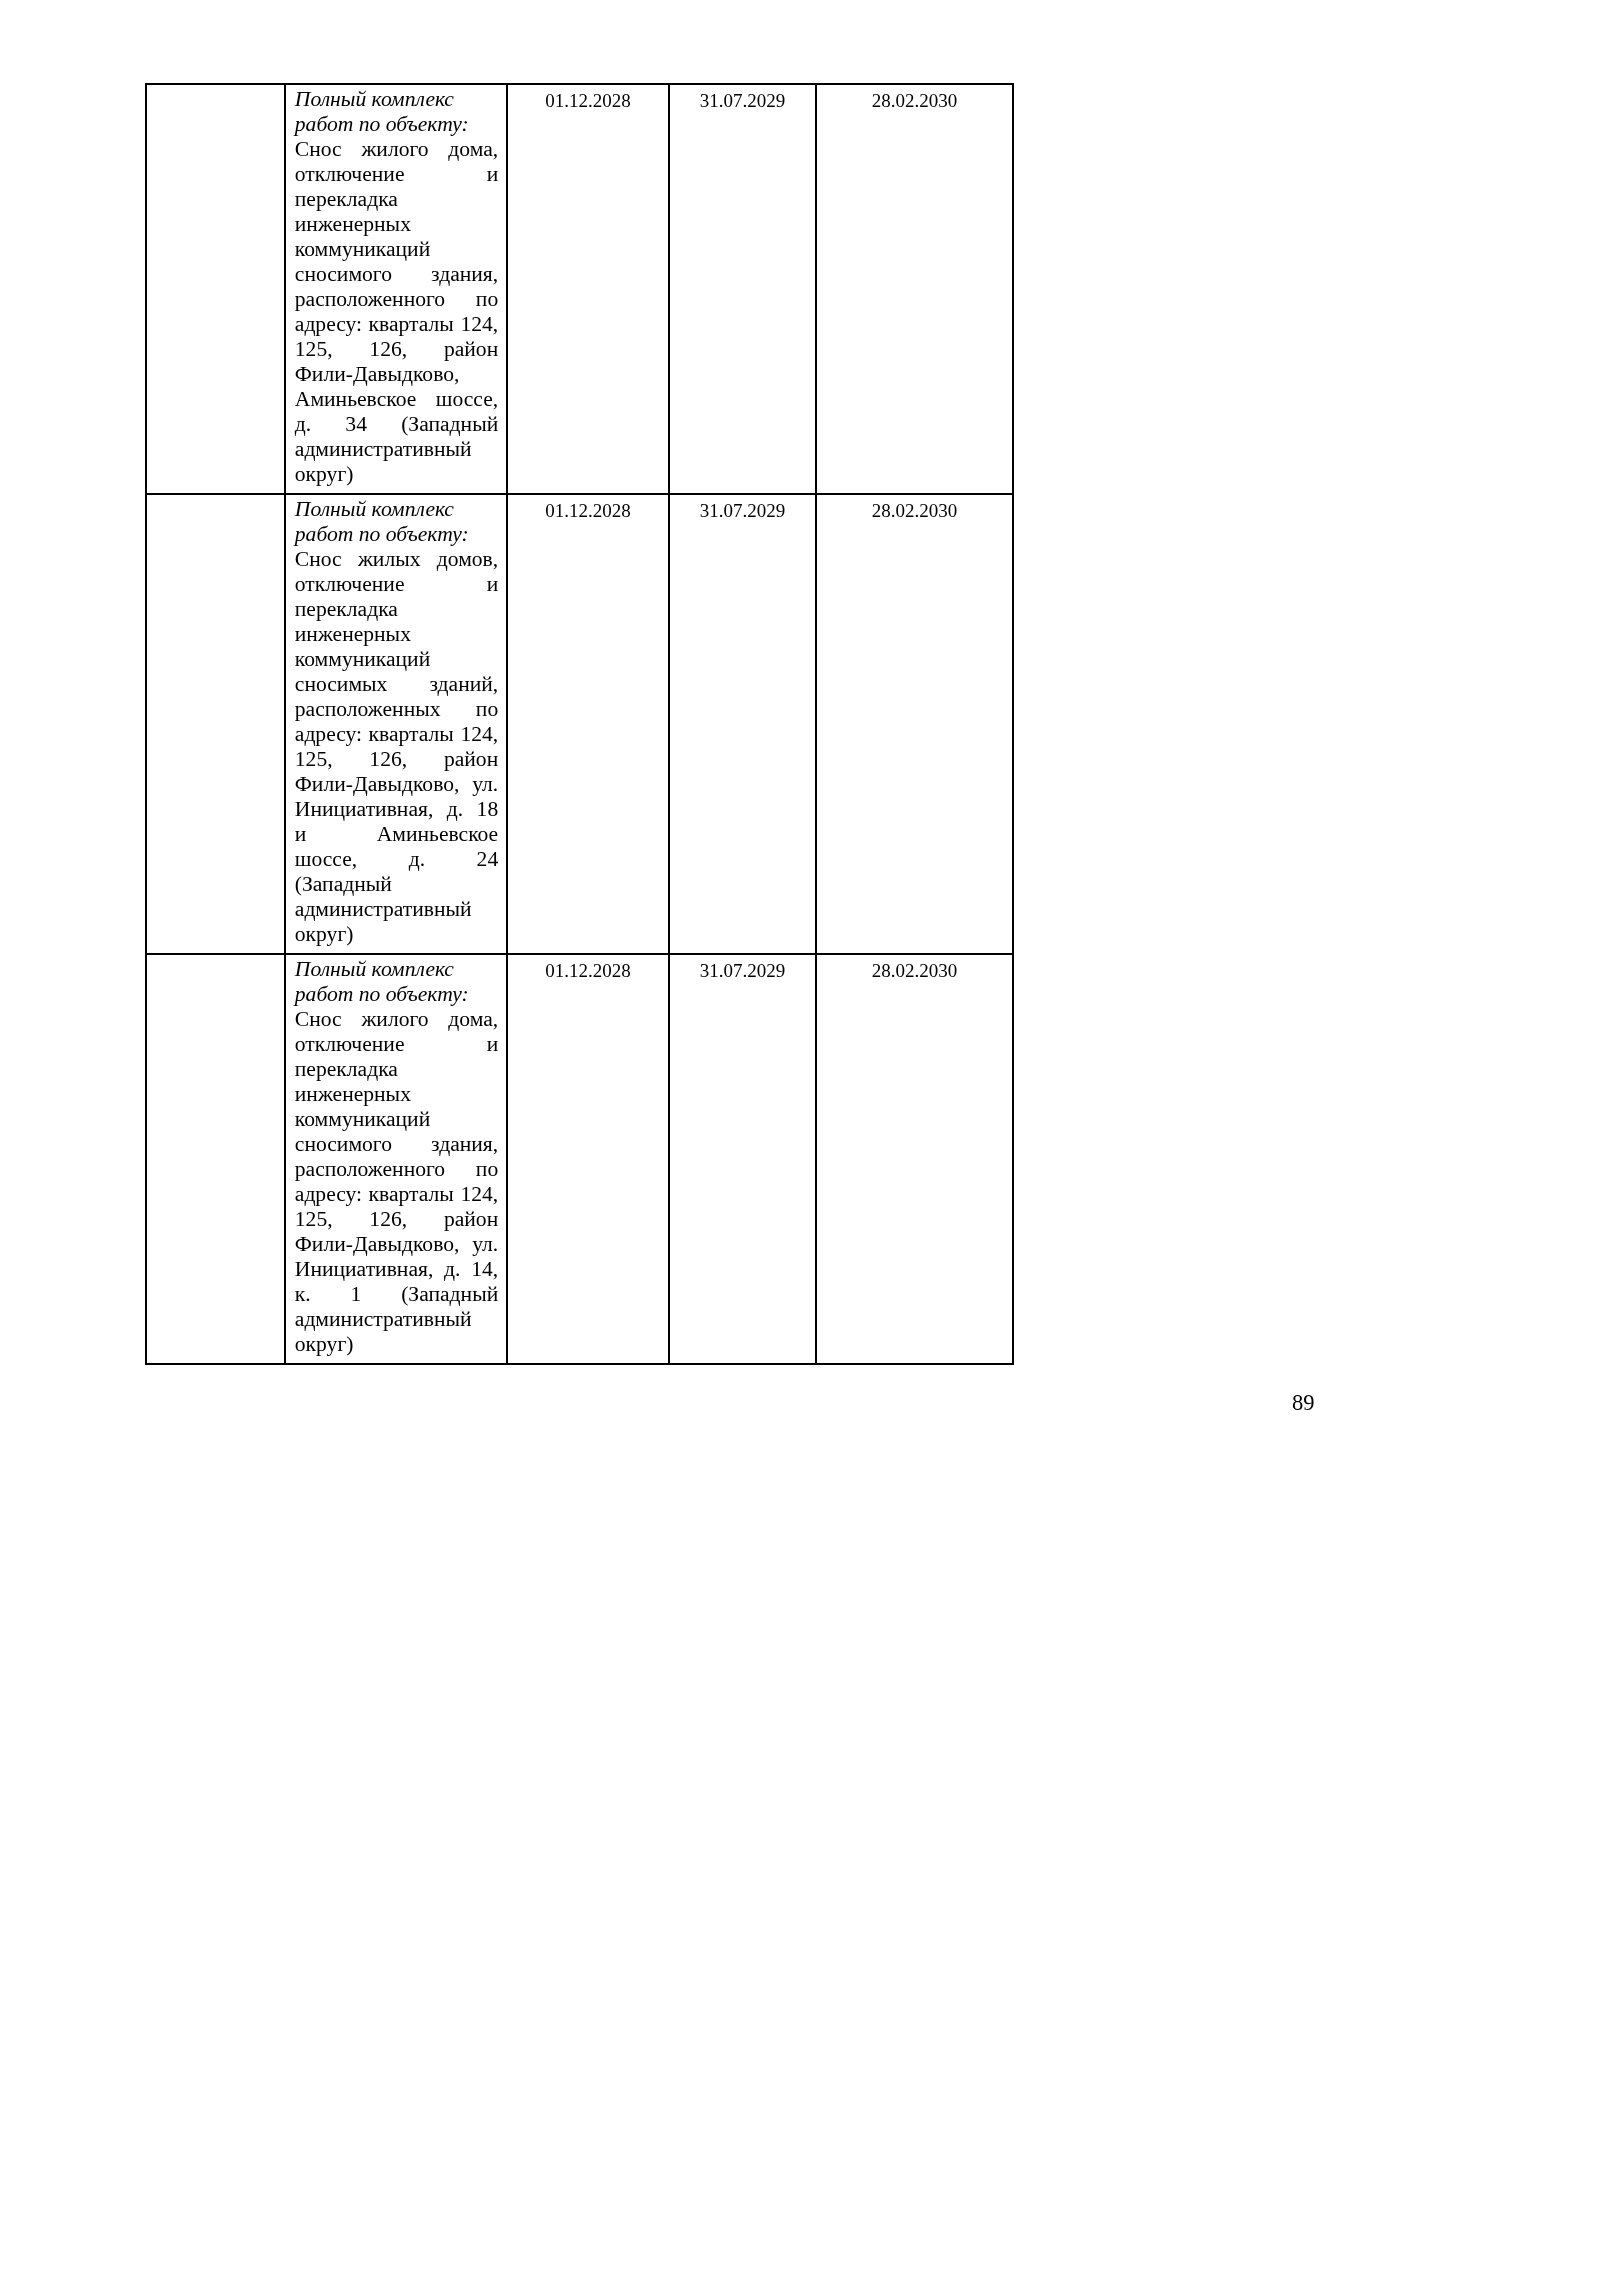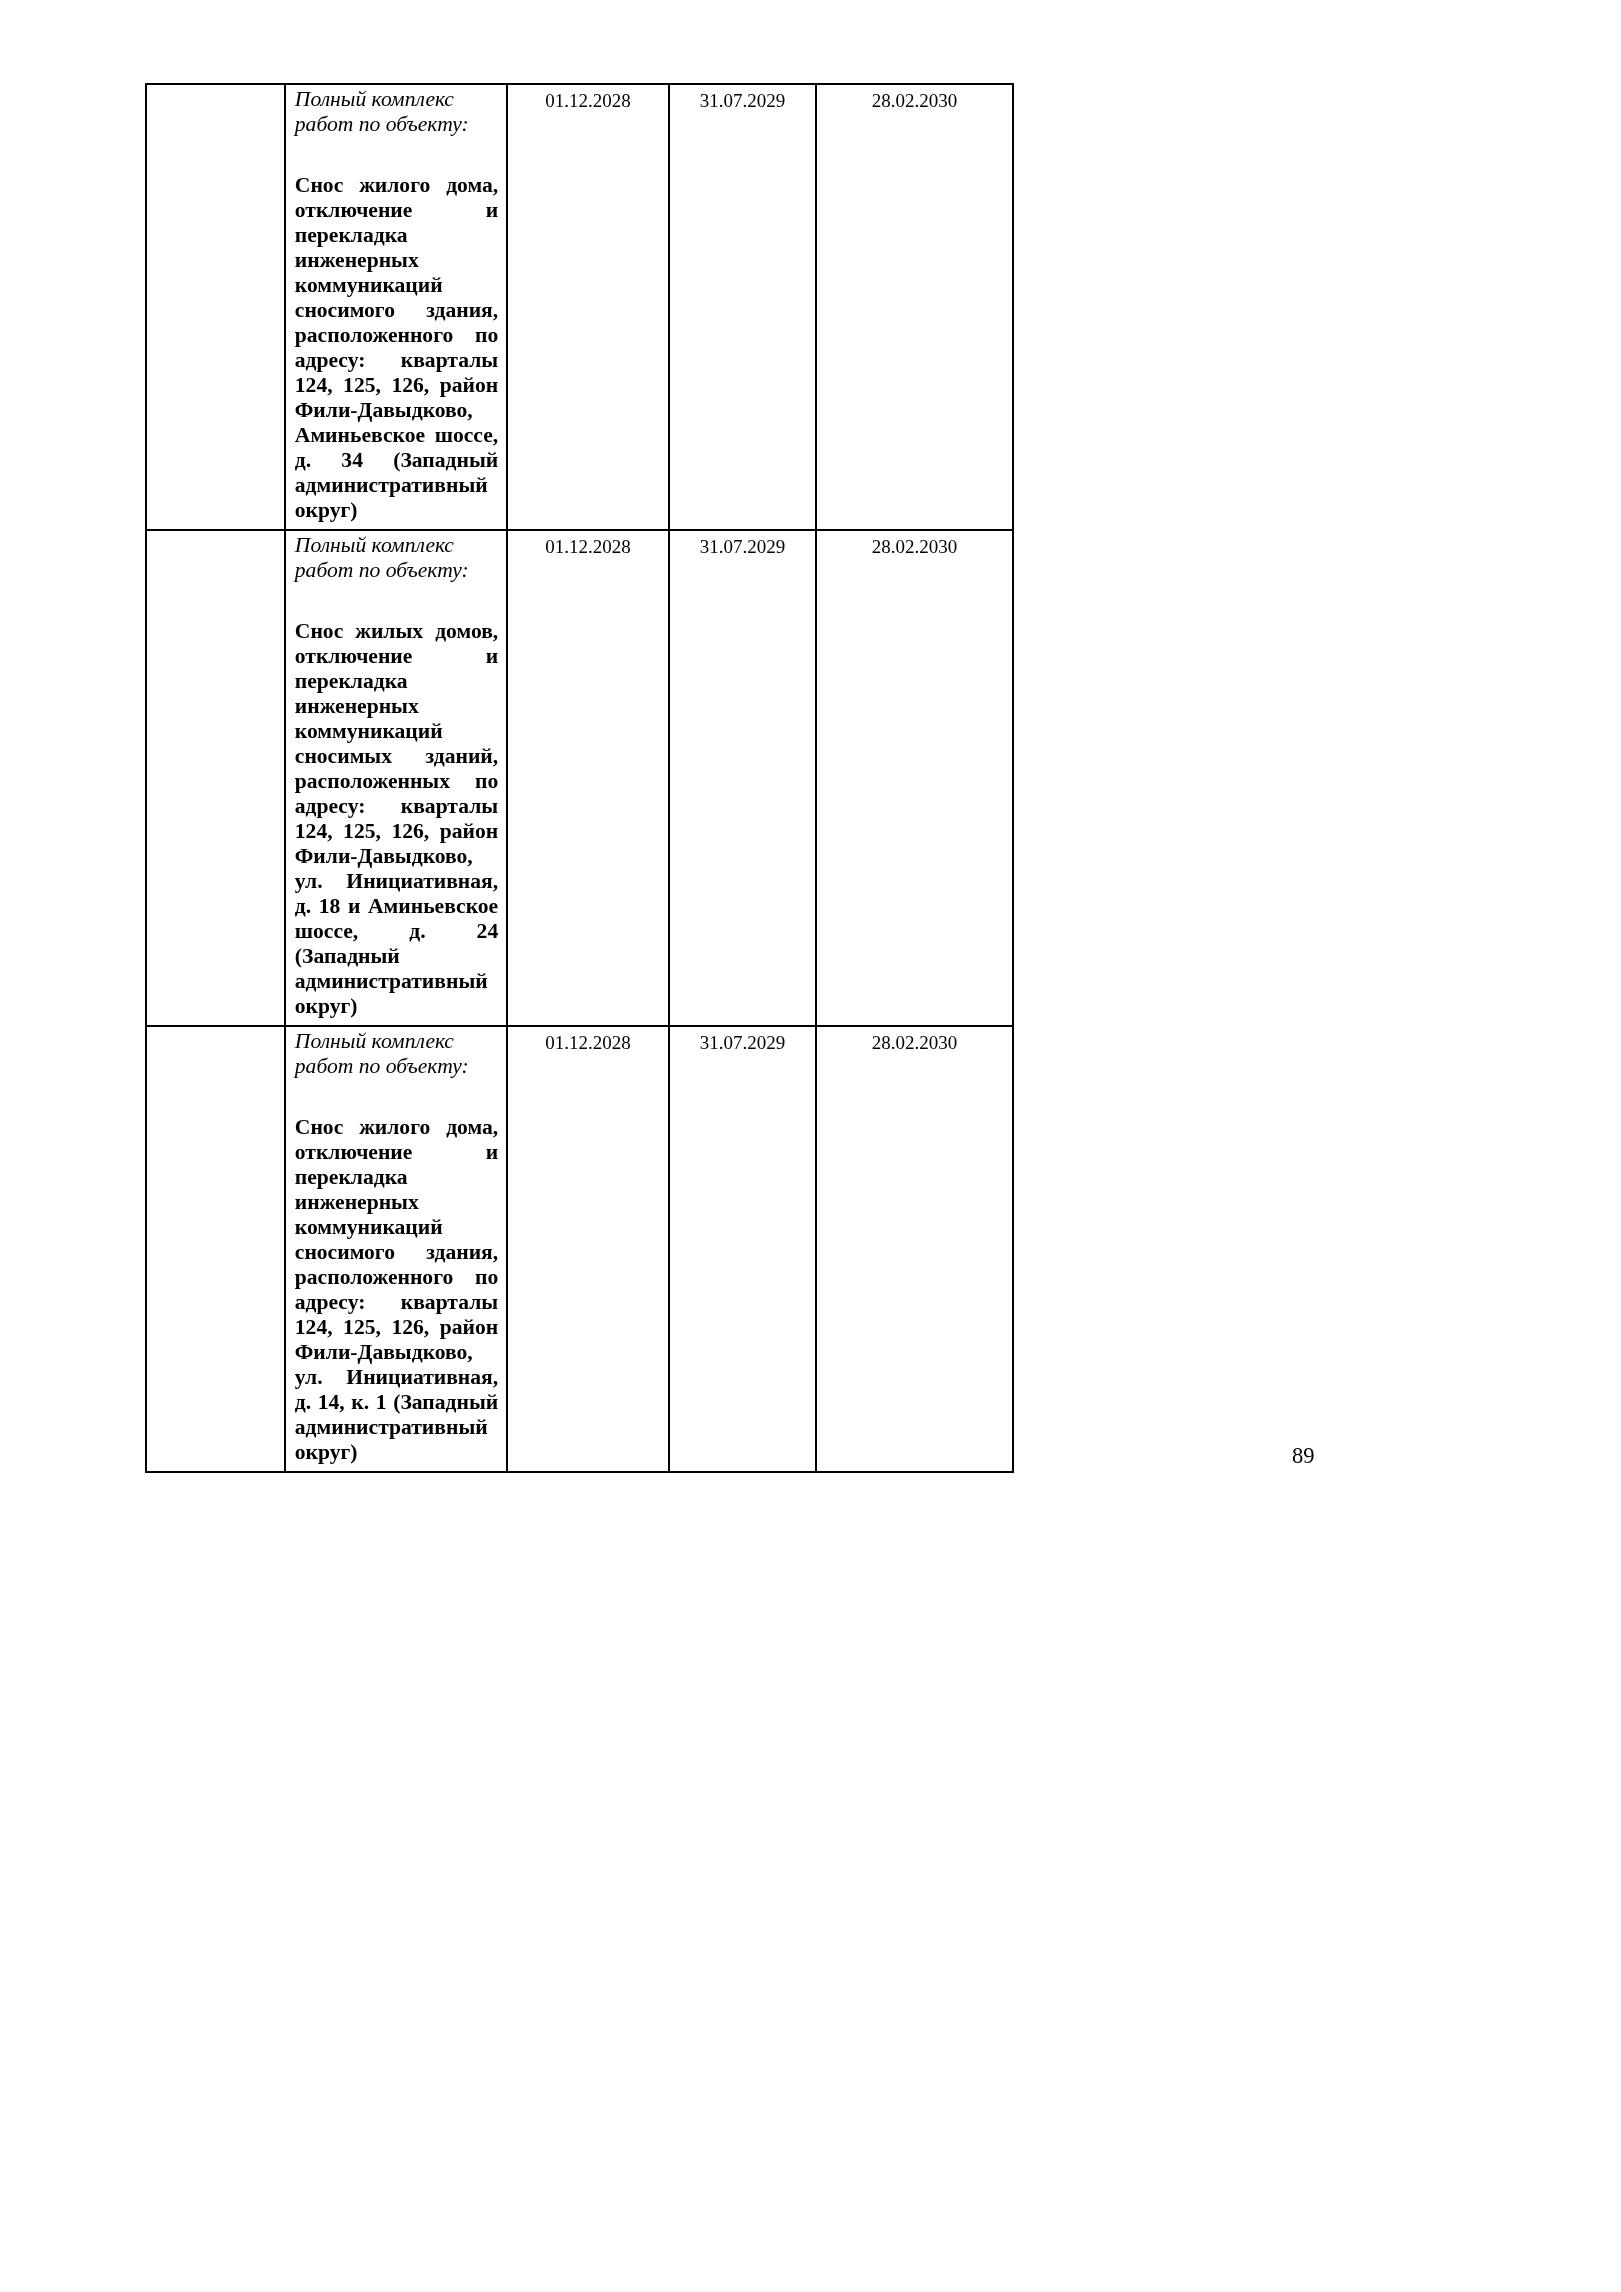--- a/index.html
+++ b/index.html
@@ -35,34 +35,33 @@
     font-size: 21.6px;
     line-height: 25px;
   }
   .work-intro {
     display: block;
     font-style: italic;
     text-align: left;
   }
   .work-desc {
     display: block;
-    font-weight: bold;
+    font-weight: normal;
     text-align: justify;
-    margin-top: 36px;
   }
   td.date-cell {
     text-align: center;
     padding-top: 2.9px;
     font-size: 19px;
     line-height: 25.5px;
   }
   .page-number {
     position: absolute;
     left: 1292px;
-    top: 1443px;
+    top: 1390px;
     font-size: 22.5px;
     line-height: 25.5px;
   }
 </style>
 </head>
 <body>
 
 <div class="page">
 
   <table class="schedule-table">

